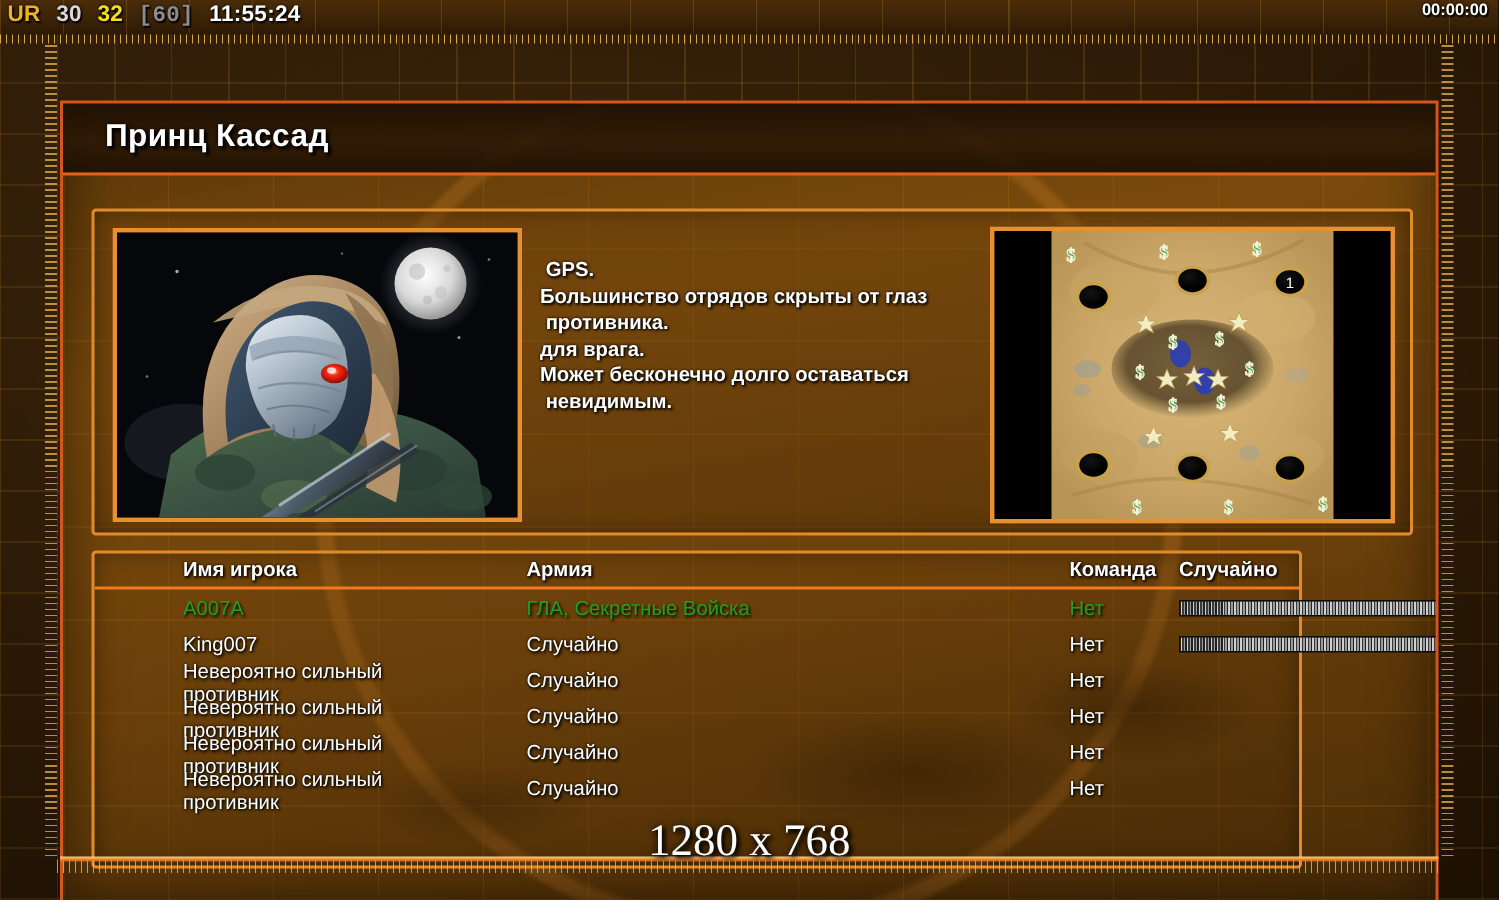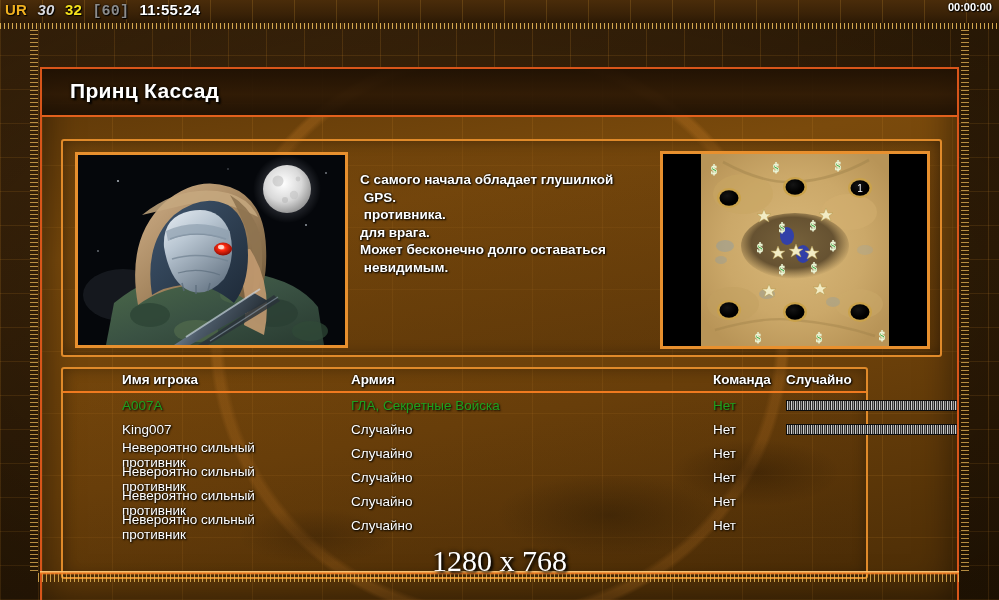--- a/index.html
+++ b/index.html
@@ -45,21 +45,21 @@
     z-index: 40;
   }
   .status-left {
     position: absolute; left: 5px; top: 1px;
     font-size: 15px; font-weight: bold; letter-spacing: .2px;
     white-space: nowrap;
     text-shadow: 1px 1px 1px #000, 0 0 2px #000;
   }
   .status-left span { margin-right: 6px; }
   .s-ur   { color: #f0b020; }
-  .s-n1   { color: #d8d8dc; font-style: italic; }
+  .s-n1   { color: #d8d8dc; }
   .s-n2   { color: #f5e01c; }
   .s-n3   { color: #8c8c8c; font-family: Liberation Mono, monospace; }
   .s-time { color: #ffffff; }
   .status-right {
     position: absolute; right: 7px; top: 1px;
     font-size: 11px; font-weight: bold; color: #ffffff;
     text-shadow: 1px 1px 1px #000, 0 0 2px #000;
   }
 
   
@@ -356,22 +356,22 @@
           <ellipse cx="143" cy="92" rx="3" ry="2.2" fill="#ffe6dd" opacity=".85"></ellipse>
 
           <path d="M96 190 L176 138 L190 146 L112 190 Z" fill="url(#gunG)"></path>
           <path d="M108 182 L182 134" stroke="#cfdbe6" stroke-width="2" opacity=".65"></path>
           <path d="M120 190 L196 140 L202 146 L130 190 Z" fill="#2a323a" opacity=".85"></path>
           <path d="M132 186 L200 142" stroke="#9fb0c2" stroke-width="1.3" opacity=".5"></path>
         </svg>
       </div>
 
       <div id="desc">
-        <div class="line">С самого начала обладает глушилкой</div>
         <div class="line"> GPS.</div>
+        <div class="line">Большинство отрядов скрыты от глаз</div>
         <div class="line"> противника.</div>
         <div class="line">для врага.</div>
         <div class="line">Может бесконечно долго оставаться</div>
         <div class="line"> невидимым.</div>
       </div>
 
       <div id="minimap">
         <svg width="264" height="192" viewBox="0 0 264 192">
           <defs>
             <radialGradient id="terr" cx="50%" cy="48%" r="62%">

